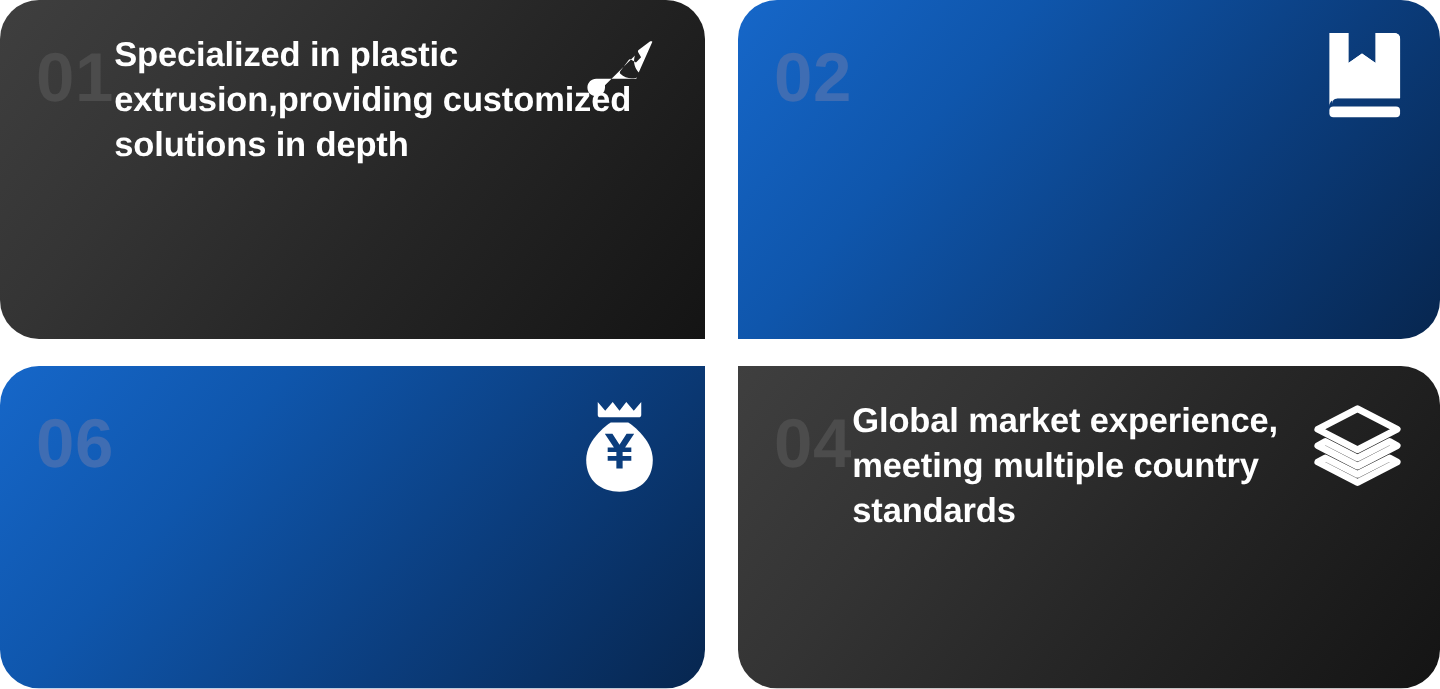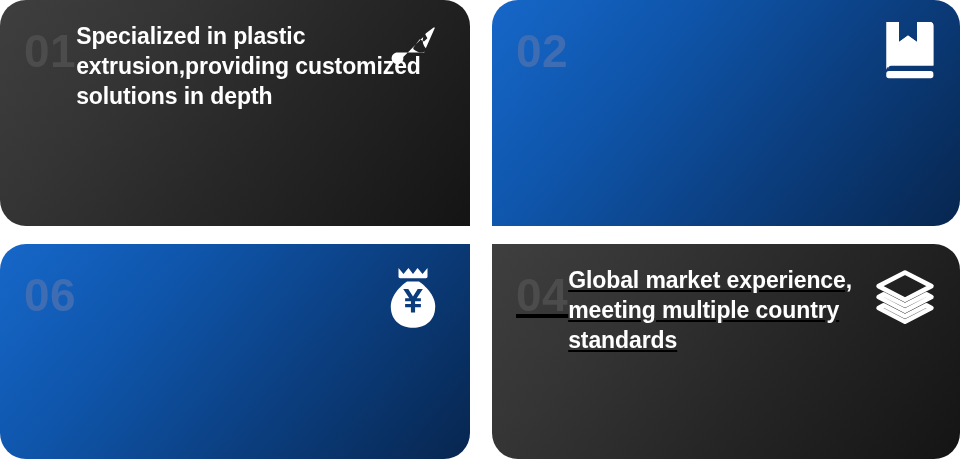--- a/index.html
+++ b/index.html
@@ -37,21 +37,21 @@
     background: linear-gradient(128deg, #3f3f3f 0%, #343434 28%, #262626 58%, #141414 100%);
   }
   .card.blue {
     background: linear-gradient(130deg, #1667c9 0%, #0f56ac 30%, #0b3d7d 65%, #07264f 100%);
   }
 
   
   .card.c1 { border-radius: 26px 26px 0 26px; }
   .card.c2 { border-radius: 26px 26px 26px 0; }
   .card.c3 { border-radius: 26px 0 26px 26px; }
-  .card.c4 { border-radius: 0 26px 26px 26px; text-decoration: underline; }
+  .card.c4 { border-radius: 0 26px 26px 26px; }
 
   .card-inner {
     position: relative;
     height: 100%;
     box-sizing: border-box;
     padding: 22px 26px 20px 22px;
     display: flex;
     flex-direction: row;
   }
 

